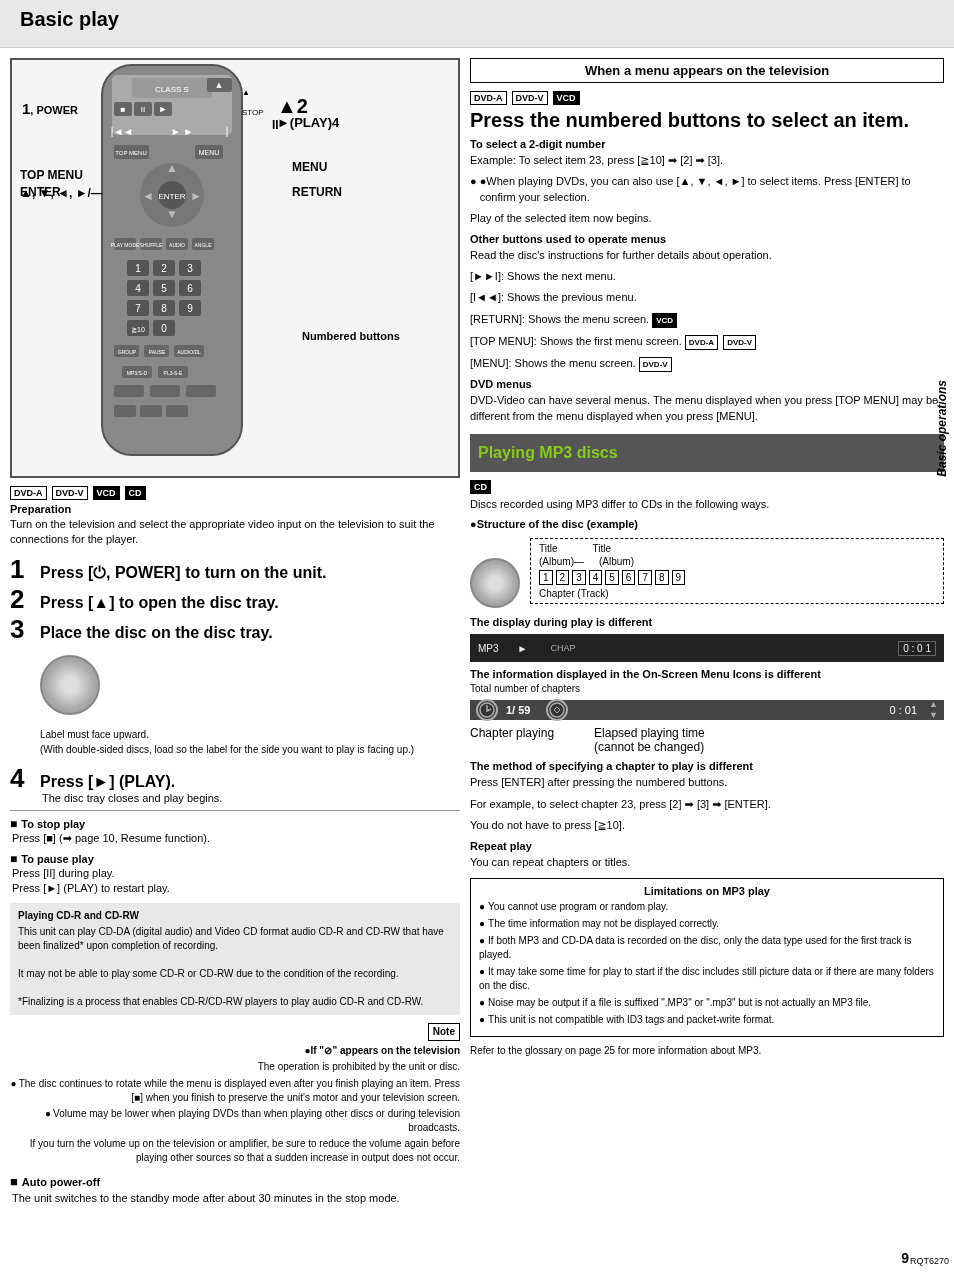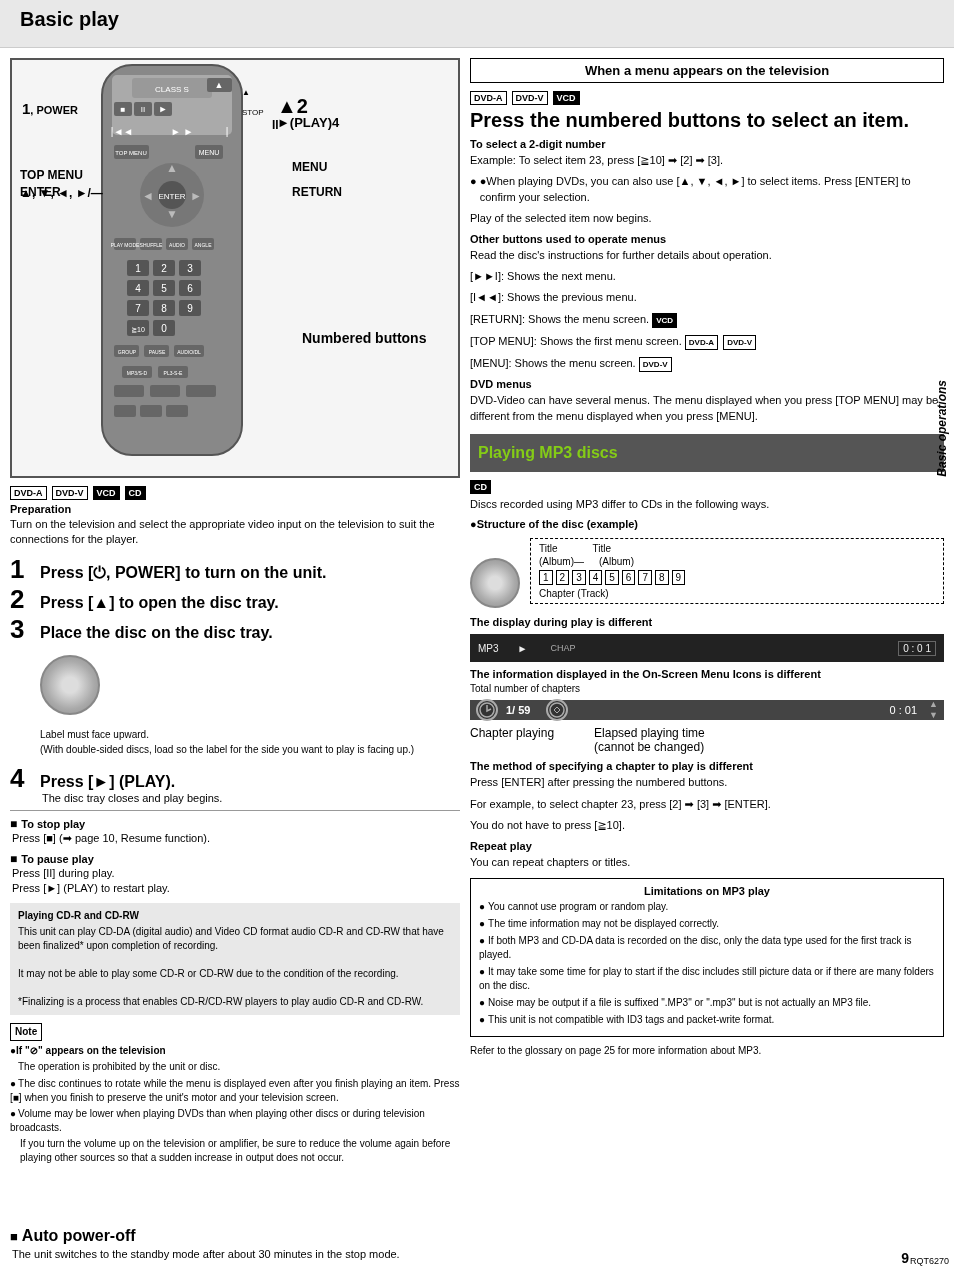--- a/index.html
+++ b/index.html
@@ -176,21 +176,22 @@
     }
     .info-box-title {
       font-weight: bold;
       margin-bottom: 2px;
     }
 
     
     .note-box {
       font-size: 10px;
       line-height: 1.4;
-      margin-bottom: 20px;
+      margin-bottom: 8px;
+      text-align: right;
     }
     .note-title {
       font-weight: bold;
       font-size: 10px;
       display: inline-block;
       border: 1px solid #000;
       padding: 1px 4px;
       margin-bottom: 3px;
     }
     .note-item {
@@ -476,21 +477,21 @@
       <div style="position:absolute; top:35px; left:265px; font-size:20px; font-weight:bold;">▲2</div>
       <div style="position:absolute; top:55px; left:265px; font-size:13px; font-weight:bold;">►(PLAY)4</div>
       <div style="position:absolute; top:58px; left:260px; font-size:12px; font-weight:bold;">II</div>
       <div style="position:absolute; top:108px; left:8px; font-size:12px; font-weight:bold; line-height:1.3;">
         <div>TOP MENU</div>
         <div style="margin-top:2px;">▲, ▼, ◄, ►/—</div>
       </div>
       <div style="position:absolute; top:100px; left:280px; font-size:12px; font-weight:bold;">MENU</div>
       <div style="position:absolute; top:125px; left:8px; font-size:12px; font-weight:bold;">ENTER</div>
       <div style="position:absolute; top:125px; left:280px; font-size:12px; font-weight:bold;">RETURN</div>
-      <div style="position:absolute; top:270px; left:290px; font-size:14px; font-weight:bold; text-align:left;">Numbered buttons</div>
+      <div style="position:absolute; top:270px; left:290px; font-size:11px; font-weight:bold; text-align:left;">Numbered buttons</div>
     </div>
 
     <div class="badge-row">
       <span class="badge">DVD-A</span>
       <span class="badge">DVD-V</span>
       <span class="badge badge-vcd">VCD</span>
       <span class="badge badge-cd">CD</span>
     </div>
 
     <div class="preparation-section">
@@ -554,21 +555,21 @@
       <div style="font-weight:bold; font-size:10px; margin-bottom:2px;">●If "⊘" appears on the television</div>
       <div style="font-size:10px; margin-left:8px; margin-bottom:3px;">The operation is prohibited by the unit or disc.</div>
       <div class="note-item">The disc continues to rotate while the menu is displayed even after you finish playing an item. Press [■] when you finish to preserve the unit's motor and your television screen.</div>
       <div class="note-item">Volume may be lower when playing DVDs than when playing other discs or during television broadcasts.</div>
       <div style="font-size:10px; margin-left:10px; margin-bottom:2px;">If you turn the volume up on the television or amplifier, be sure to reduce the volume again before playing other sources so that a sudden increase in output does not occur.</div>
     </div>
 
     <div class="auto-power">
       <div style="display:flex; align-items:baseline; gap:4px;">
         <span style="font-size:13px;">■</span>
-        <span style="font-weight:bold; font-size:16px;margin-top:40px;">Auto power-off</span>
+        <span style="font-weight:bold; font-size:11px;">Auto power-off</span>
       </div>
       <div style="font-size:11px; margin-left:2px;">The unit switches to the standby mode after about 30 minutes in the stop mode.</div>
     </div>
 
   </div>
 
   <div class="right-col">
 
     <div class="menu-banner">When a menu appears on the television</div>
 

